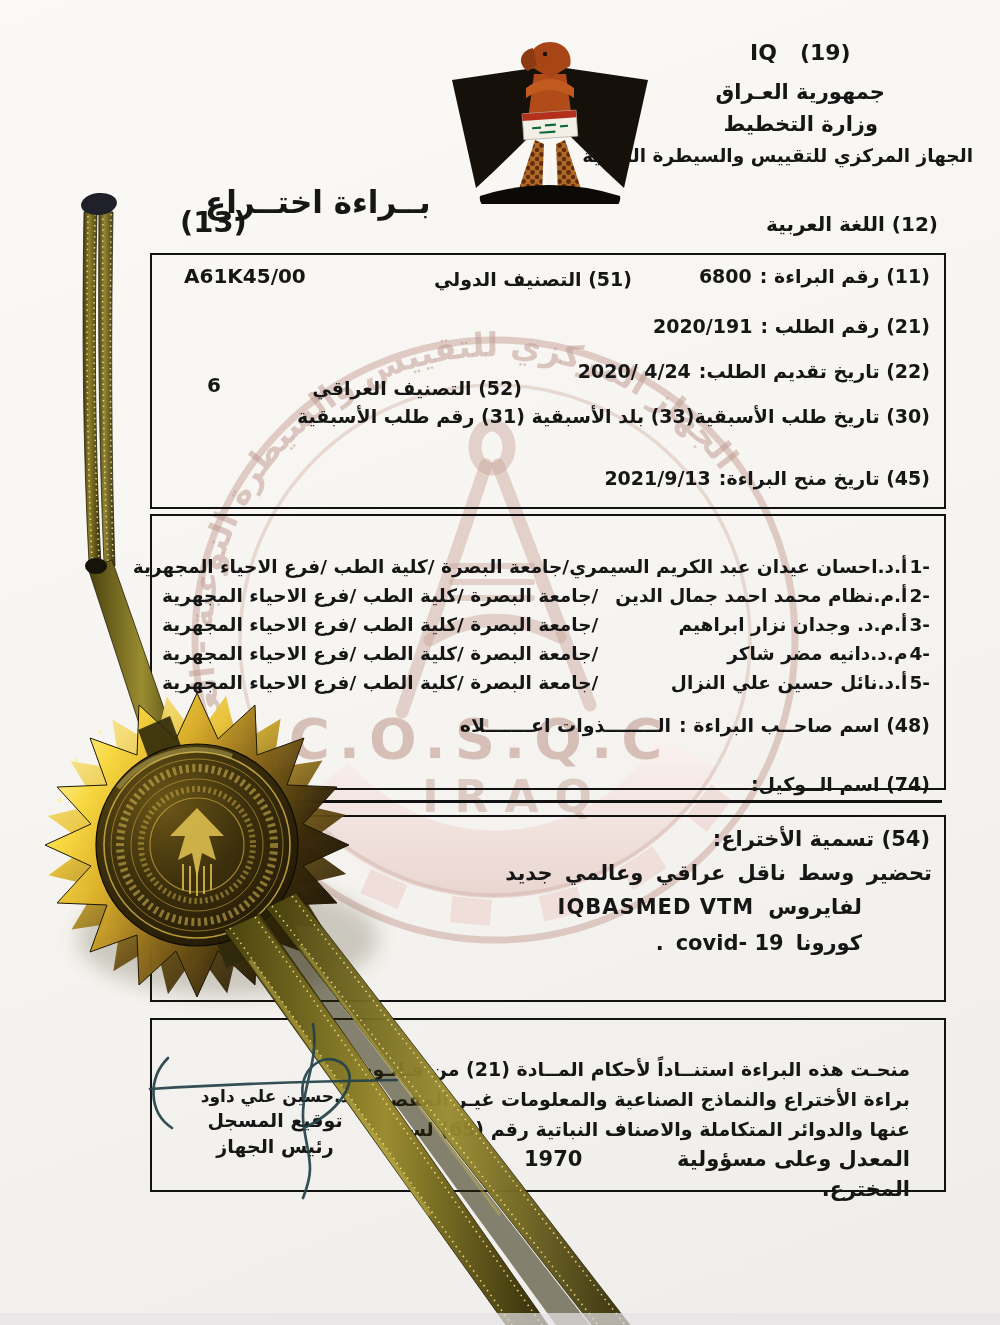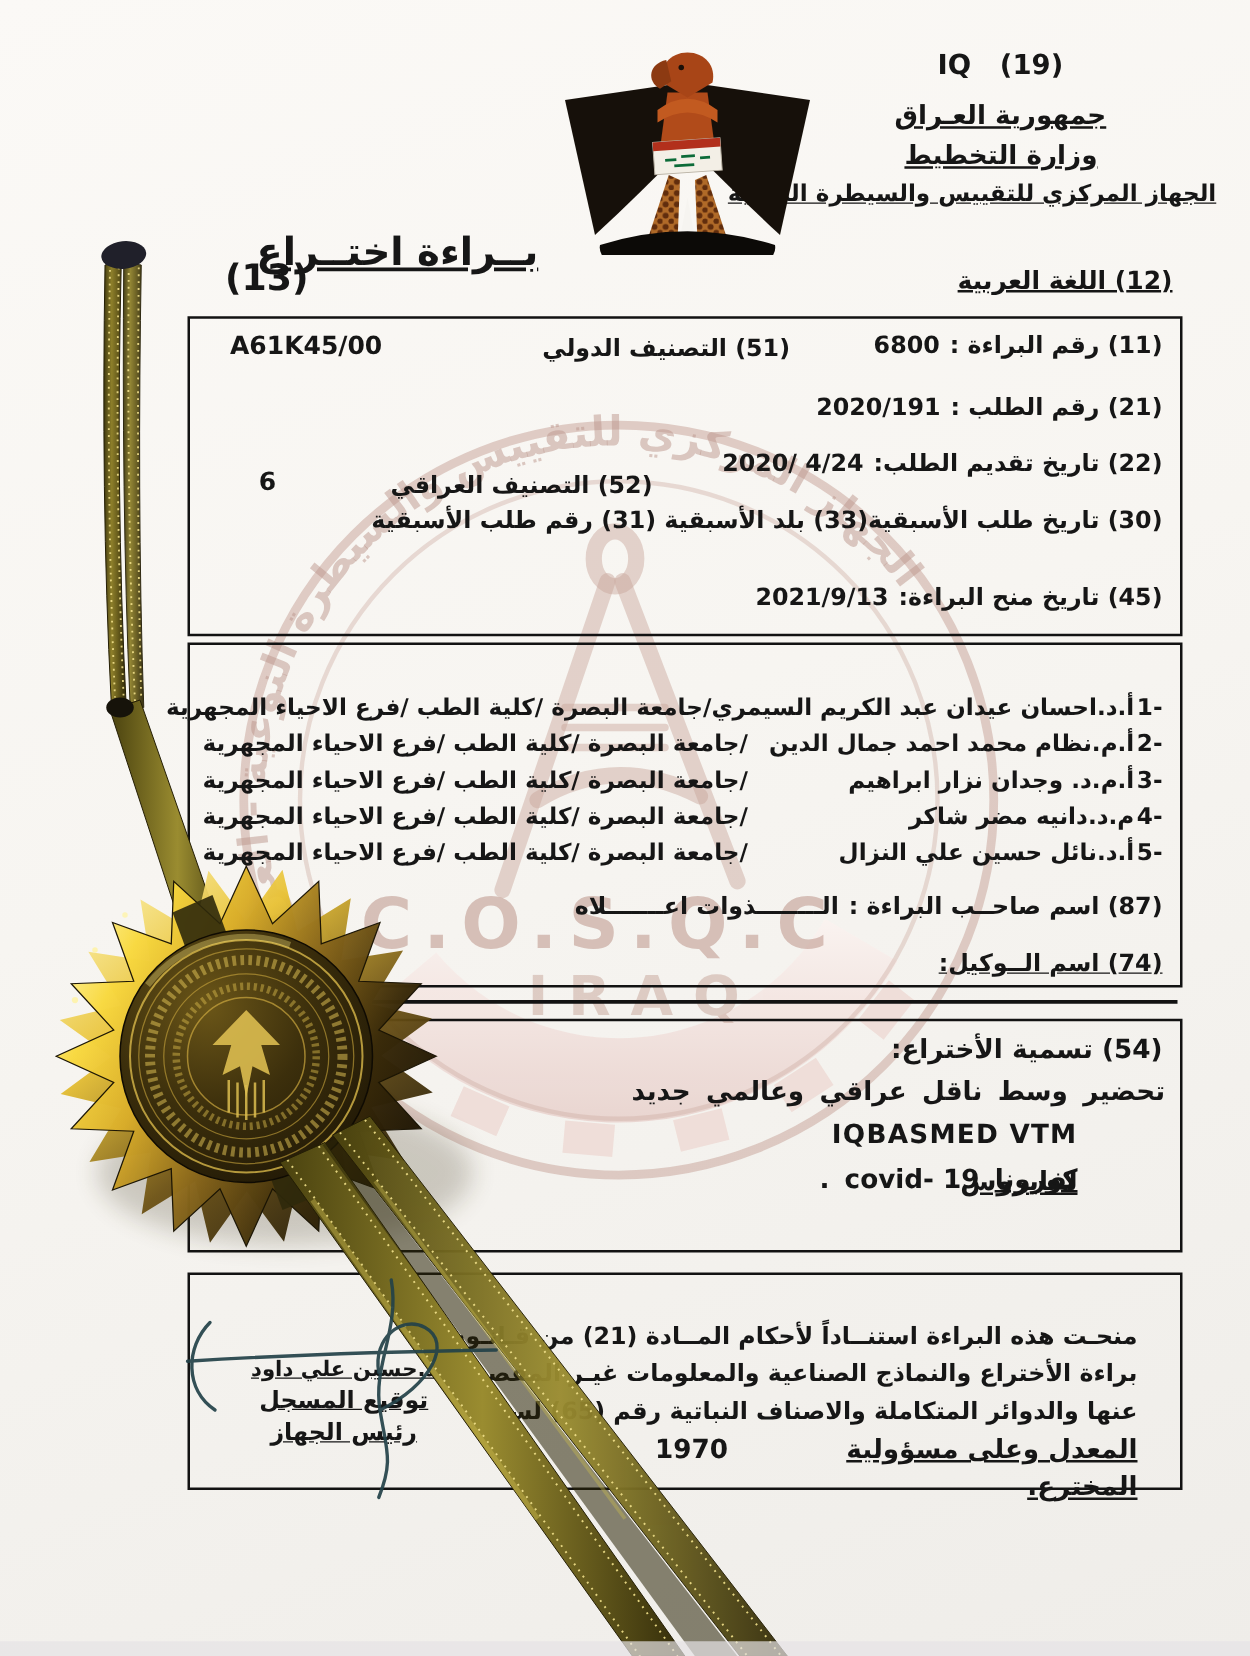--- a/index.html
+++ b/index.html
@@ -2,21 +2,21 @@
 <html lang="ar"><head>
 <meta charset="utf-8">
 <style>
   html,body{margin:0;padding:0;background:#d8d6d2;}
   #page{
     position:relative; width:1000px; height:1325px; overflow:hidden;
     background:linear-gradient(160deg,#fbf9f6 0%,#f7f5f1 45%,#efede9 100%);
     font-family:"DejaVu Sans", sans-serif; color:#161616; font-weight:700;
   }
   .abs{position:absolute;}
-  .ar{direction:rtl; unicode-bidi:isolate;text-decoration:underline;}
+  .ar{direction:rtl; unicode-bidi:isolate;}
   .ltr{direction:ltr; unicode-bidi:isolate;}
   .nowrap{white-space:nowrap;}
   svg{display:block;}
   #wm{position:absolute; left:0; top:0; z-index:1; pointer-events:none;}
   .txt-layer{position:absolute; left:0; top:0; width:1000px; height:1325px; z-index:2;}
   #decor{position:absolute; left:0; top:0; z-index:3; pointer-events:none;}
   .box{position:absolute; border:2.5px solid #121212;}
   .fline{position:absolute; display:flex; direction:rtl; gap:8px; font-size:19px; white-space:nowrap; align-items:baseline;}
   .inv-row{display:flex; justify-content:space-between; direction:rtl; font-size:18.5px; height:29px; align-items:baseline; white-space:nowrap;}
   .inv-name{display:inline-flex; direction:rtl; gap:2px;}
@@ -174,37 +174,37 @@
         </div>
         <div class="inv-row">
           <span class="inv-name">
               <span class="ltr">5-</span>
               <span>أ.د.نائل حسين علي النزال</span>
             </span>
           <span>/جامعة البصرة /كلية الطب /فرع الاحياء المجهرية</span>
         </div>
       </div>
       <div class="fline" style="right:14px; top:198px;">
-        <span>(87) اسم صاحــب البراءة :</span>
+        <span>(48) اسم صاحــب البراءة :</span>
         <span>الــــــــذوات اعـــــــلاه</span>
       </div>
-      <div class="fline" style="right:14px; top:244px;text-decoration:underline;">
+      <div class="fline" style="right:14px; top:257px;">
         <span>(74) اسم الــوكيل:</span>
       </div>
     </div>
     <div class="abs" style="left:150px; top:800px; width:792px; height:2.5px; background:#121212;"></div>
 
     <div class="box" style="left:150px; top:815px; width:792px; height:183px;">
       <div class="fline" style="right:14px; top:10px; font-size:21px;">
         <span>(54) تسمية الأختراع:</span>
       </div>
       <div class="fline" style="right:12px; top:44px; font-size:21px; word-spacing:5px;">
         <span>تحضير وسط ناقل عراقي وعالمي جديد</span>
       </div>
-      <div class="abs" style="right:82px; top:78px; display:flex; direction:ltr; gap:14px; font-size:21px;flex-direction:column;">
+      <div class="abs" style="right:82px; top:78px; display:flex; direction:ltr; gap:14px; font-size:21px;">
         <span class="ltr" style="letter-spacing:1px;">IQBASMED  VTM</span>
         <span class="ar">لفايروس</span>
       </div>
       <div class="abs" style="right:82px; top:114px; display:flex; direction:ltr; gap:12px; font-size:21px;">
         <span class="ltr">.</span>
         <span class="ltr">covid- 19</span>
         <span class="ar">كورونا</span>
       </div>
     </div>
 

